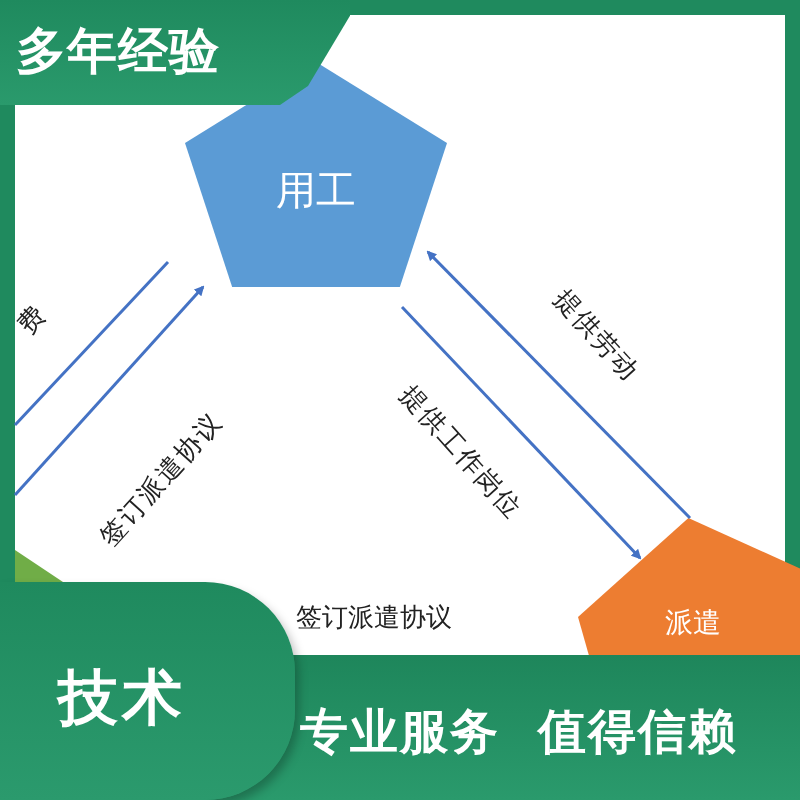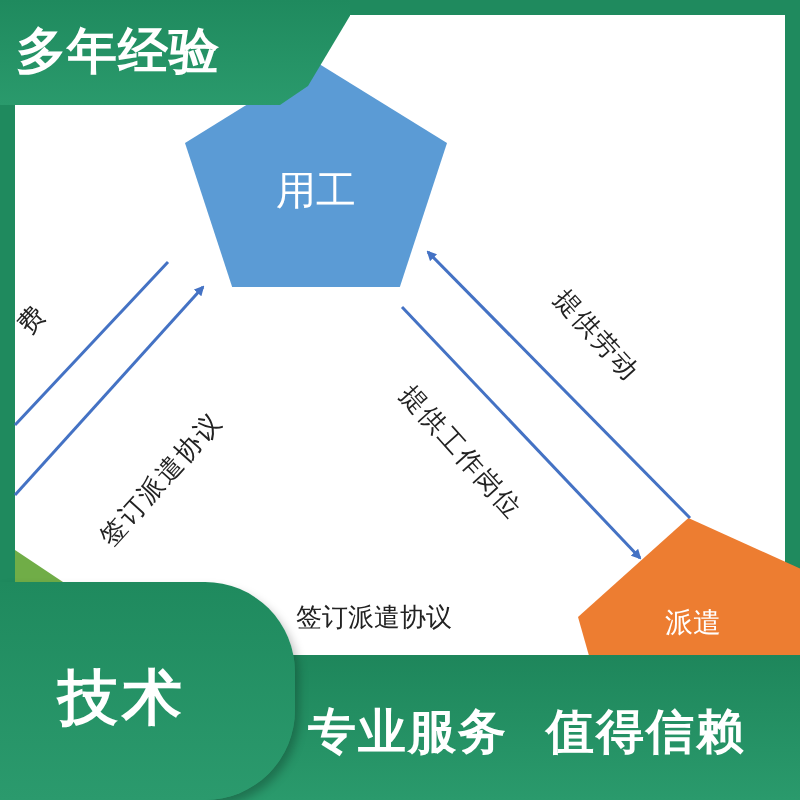--- a/index.html
+++ b/index.html
@@ -64,21 +64,21 @@
       letter-spacing: 4px;
       margin-top: 44px;
     }
     .bottom-bar {
       position: absolute; left: 0; top: 655px; width: 800px; height: 145px;
       background: linear-gradient(180deg, #1e865b 0%, #2a9a6c 100%);
       z-index: 2;
     }
     .bottom-slogan {
       position: absolute; left: 300px; top: 700px; z-index: 4;
-      font-size: 48px; font-weight: bold; color: #ffffff; letter-spacing: 2px; white-space: nowrap; margin-left: 8px;
+      font-size: 48px; font-weight: bold; color: #ffffff; letter-spacing: 2px; white-space: nowrap;
     }
     .bottom-slogan span + span { margin-left: 38px; }
   </style>
 </head>
 <body>
 
 <div class="canvas"></div>
 
 <div class="node-green"></div>
 

